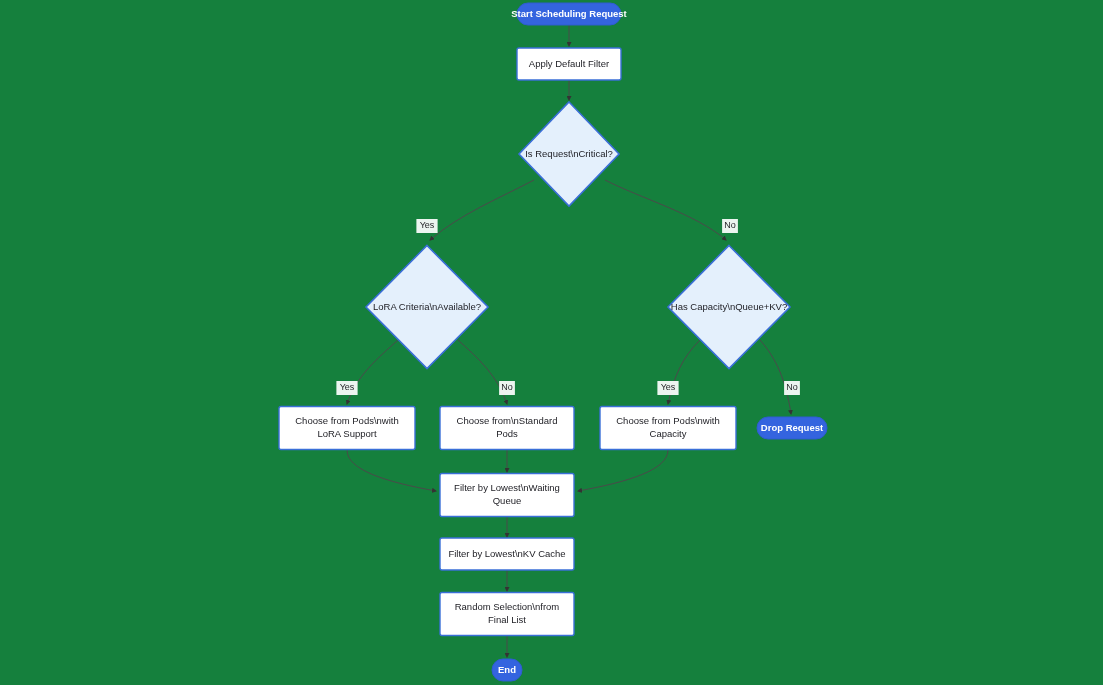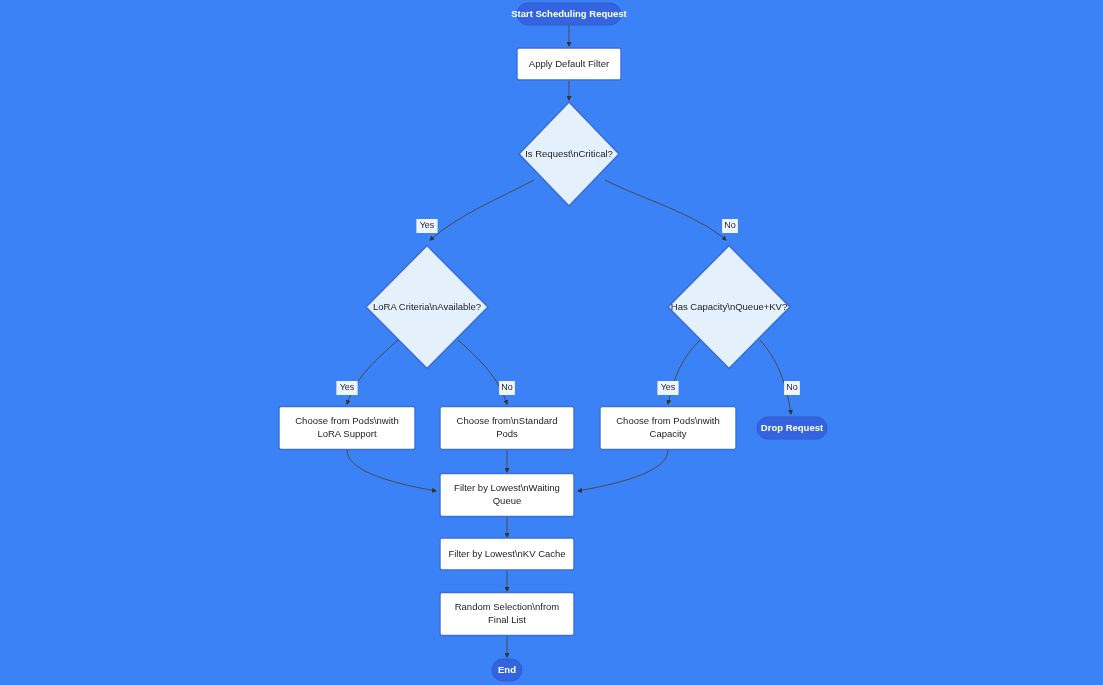--- a/index.html
+++ b/index.html
@@ -10,21 +10,21 @@
   body {
     width: 1103px;
     height: 685px;
     overflow: hidden;
     font-family: "Liberation Sans", sans-serif;
   }
   #flowchart-root {
     position: relative;
     width: 1103px;
     height: 685px;
-    background: #3b82f6;
+    background: #15803d;
   }
   svg#diagram {
     display: block;
     width: 1103px;
     height: 685px;
   }
   .node-rect {
     fill: #ffffff;
     stroke: #3a6fd8;
     stroke-width: 1.4px;

